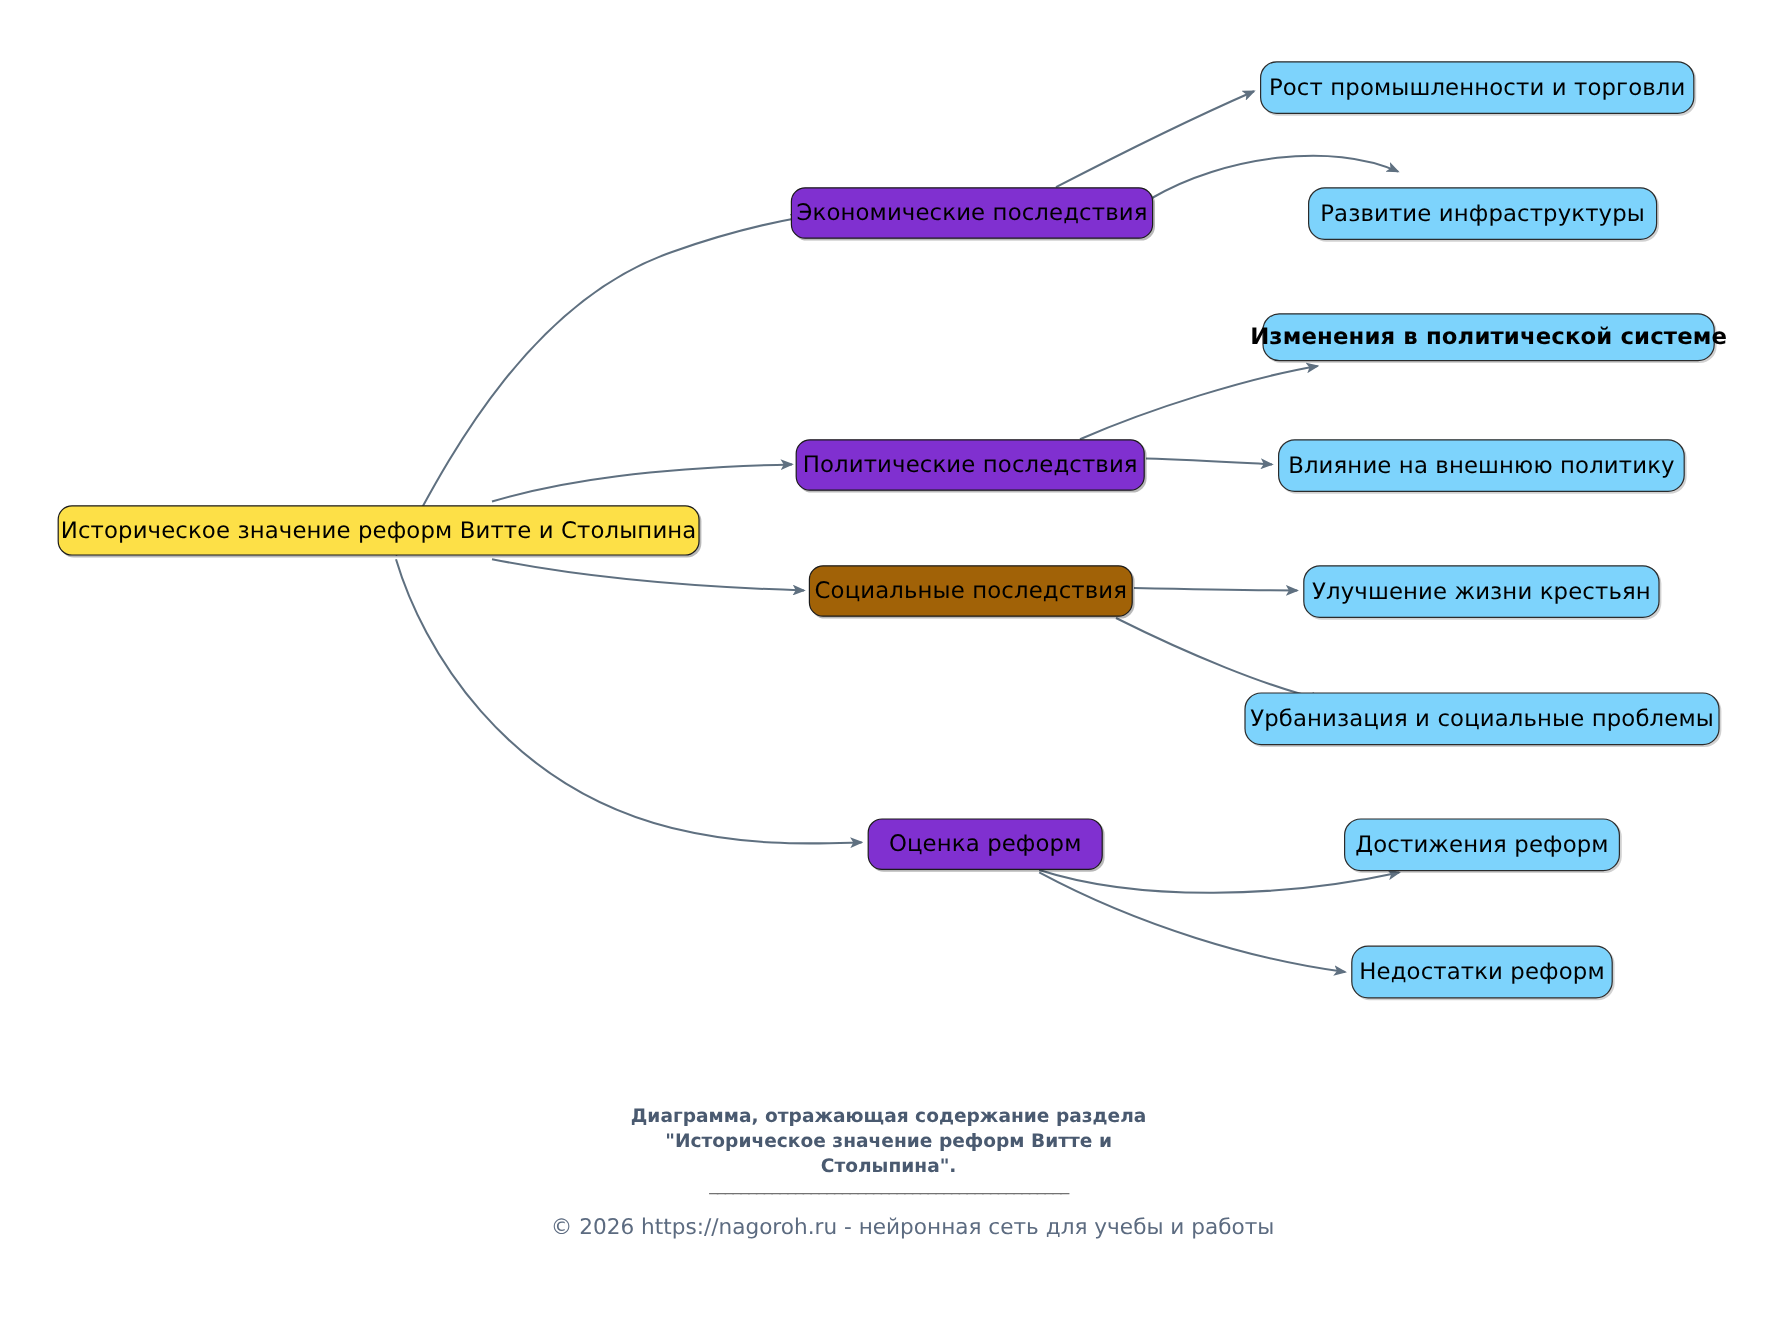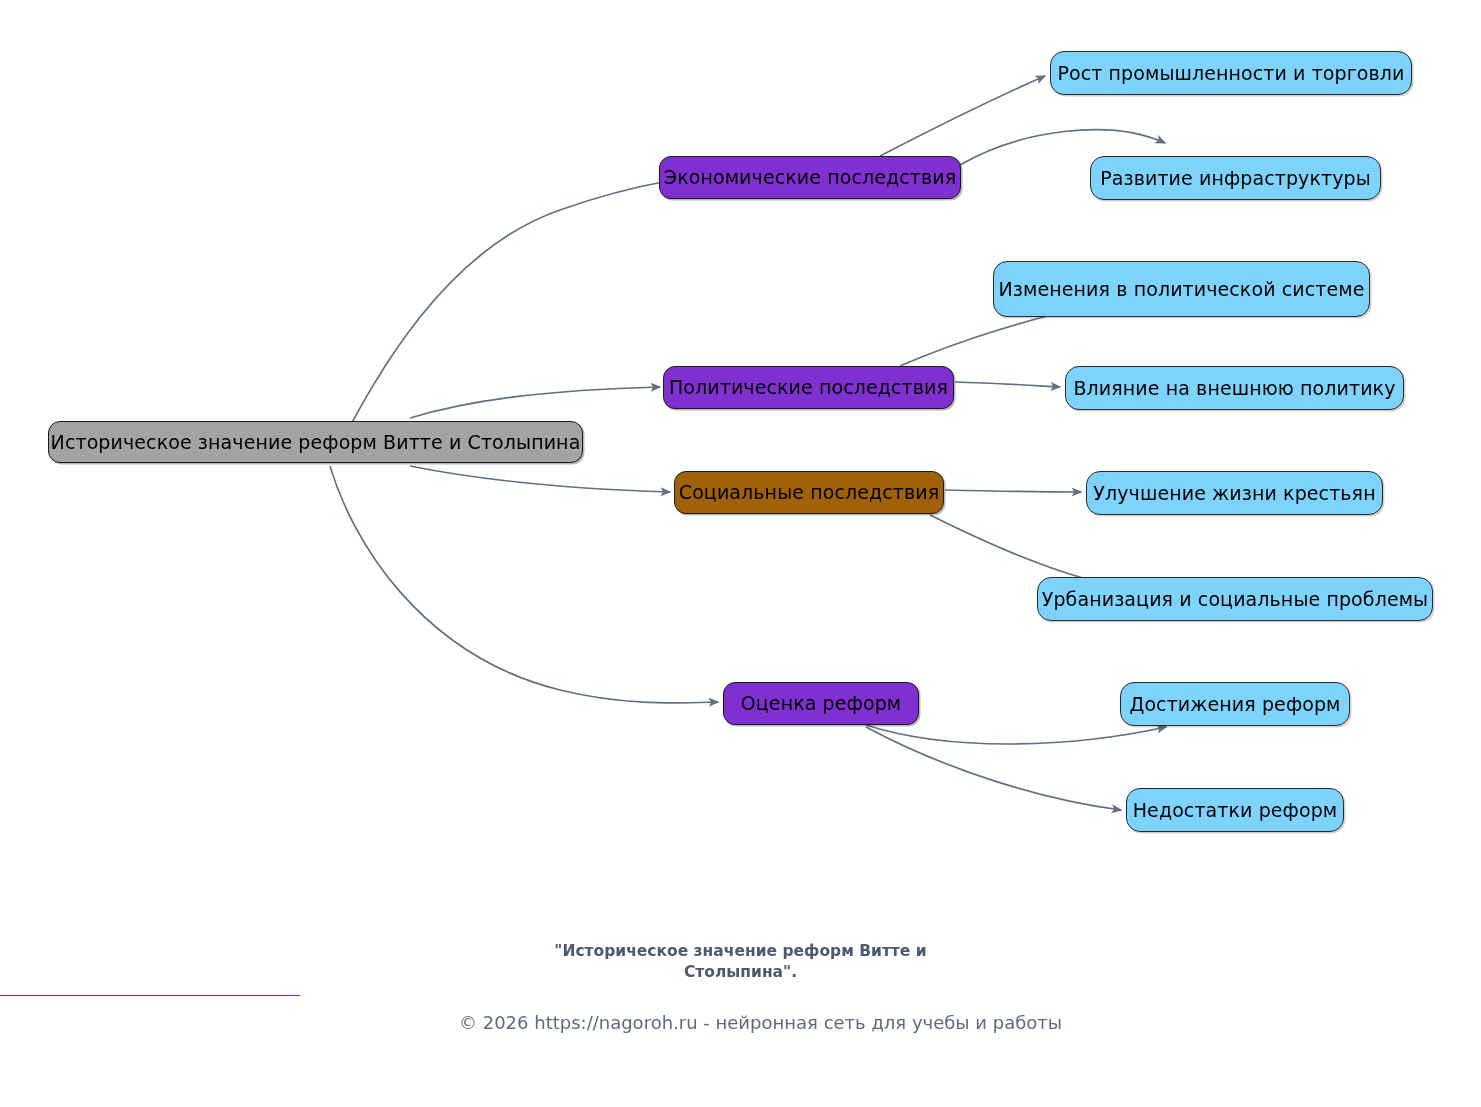--- a/index.html
+++ b/index.html
@@ -53,21 +53,22 @@
     text-align:center;
     color:#4a5a70;
     font-weight:bold;
     font-size:15.5px;
     line-height:1.33;
     font-family:"DejaVu Sans", sans-serif;
   }
   .cap-line{
     position:absolute;
     left:0;width:1481px;
-    color:#6d28d9;
+    text-align:center;
+    color:#737373;
     font-size:15px;
     letter-spacing:-1px;
     overflow:hidden;
   }
   .footer{
     position:absolute;
     left:0;width:1481px;
     text-align:center;
     color:#5c6b80;
     font-size:18px;
@@ -101,36 +102,37 @@
     <path d="M 900,366 C 960,340 1040,315 1098,305" fill="none" stroke="#5f7080" stroke-width="1.7" marker-end="url(#arrowhead)"></path>
     <path d="M 955,382 C 995,383 1025,385 1060,387" fill="none" stroke="#5f7080" stroke-width="1.7" marker-end="url(#arrowhead)"></path>
 
     <path d="M 945,490 C 990,491 1035,492 1081,492" fill="none" stroke="#5f7080" stroke-width="1.7" marker-end="url(#arrowhead)"></path>
     <path d="M 930,515 C 990,545 1055,572 1102,583" fill="none" stroke="#5f7080" stroke-width="1.7" marker-end="url(#arrowhead)"></path>
 
     <path d="M 866,725 C 950,752 1070,748 1166,727" fill="none" stroke="#5f7080" stroke-width="1.7" marker-end="url(#arrowhead)"></path>
     <path d="M 866,727 C 950,772 1045,800 1121,810" fill="none" stroke="#5f7080" stroke-width="1.7" marker-end="url(#arrowhead)"></path>
   </svg>
 
-  <div class="node root" id="n-root" style="left: 48px; top: 421px; width: 535px; height: 42px; background: #a3a3a3; color: rgb(0, 0, 0);">Историческое значение реформ Витте и Столыпина</div>
+  <div class="node root" id="n-root" style="left: 48px; top: 421px; width: 535px; height: 42px; background: #fde047; color: rgb(0, 0, 0);">Историческое значение реформ Витте и Столыпина</div>
 
   <div class="node branch" id="n-b0" style="left: 659px; top: 156px; width: 302px; height: 43px; background: rgb(128, 48, 208); color: rgb(0, 0, 0);">Экономические последствия</div>
   <div class="node leaf" id="n-b0c0" style="left: 1050px; top: 51px; width: 362px; height: 44px;">Рост промышленности и торговли</div>
   <div class="node leaf" id="n-b0c1" style="left: 1090px; top: 156px; width: 291px; height: 44px;">Развитие инфраструктуры</div>
 
   <div class="node branch" id="n-b1" style="left: 663px; top: 366px; width: 291px; height: 43px; background: rgb(128, 48, 208); color: rgb(0, 0, 0);">Политические последствия</div>
-  <div class="node leaf" id="n-b1c0" style="left: 993px; top: 261px; width: 377px; height: 56px;">Изменения в политической системе</div>
+  <div class="node leaf" id="n-b1c0" style="left: 1052px; top: 261px; width: 377px; height: 40px; font-weight: bold;">Изменения в политической системе</div>
   <div class="node leaf" id="n-b1c1" style="left: 1065px; top: 366px; width: 339px; height: 44px;">Влияние на внешнюю политику</div>
 
   <div class="node branch" id="n-b2" style="left: 674px; top: 471px; width: 270px; height: 43px; background: #a16207; color: rgb(0, 0, 0); text-align: right;">Социальные последствия</div>
   <div class="node leaf" id="n-b2c1" style="left: 1037px; top: 577px; width: 396px; height: 44px;">Урбанизация и социальные проблемы</div>
   <div class="node leaf" id="n-b2c0" style="left: 1086px; top: 471px; width: 297px; height: 44px;">Улучшение жизни крестьян</div>
 
   <div class="node branch" id="n-b3" style="left: 723px; top: 682px; width: 196px; height: 43px; background: rgb(128, 48, 208); color: rgb(0, 0, 0);">Оценка реформ</div>
   <div class="node leaf" id="n-b3c0" style="left: 1120px; top: 682px; width: 230px; height: 44px;">Достижения реформ</div>
   <div class="node leaf" id="n-b3c1" style="left: 1126px; top: 788px; width: 218px; height: 44px;">Недостатки реформ</div>
 
+  <div class="caption" style="top:920px;">Диаграмма, отражающая содержание раздела</div>
   <div class="caption" style="top:941px;">"Историческое значение реформ Витте и</div>
   <div class="caption" style="top:962px;">Столыпина".</div>
   <div class="cap-line" style="top:978px;">______________________________________________</div>
   <div class="footer" style="top:1012px;">© 2026 https://nagoroh.ru - нейронная сеть для учебы и работы</div>
 
 </div>
 
 </body></html>

